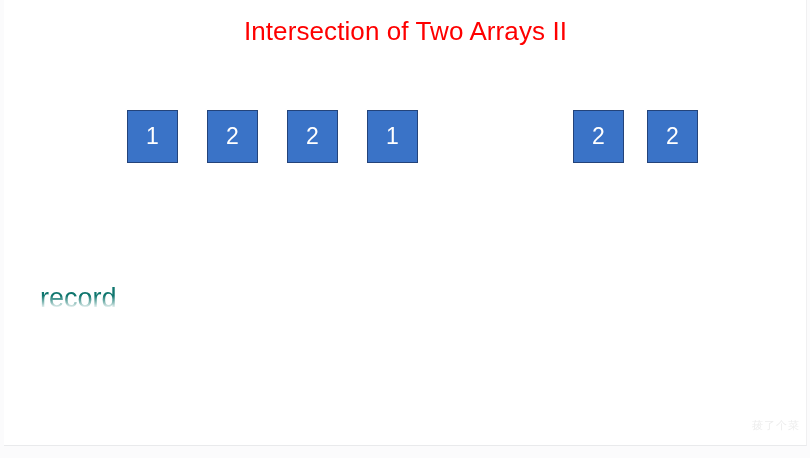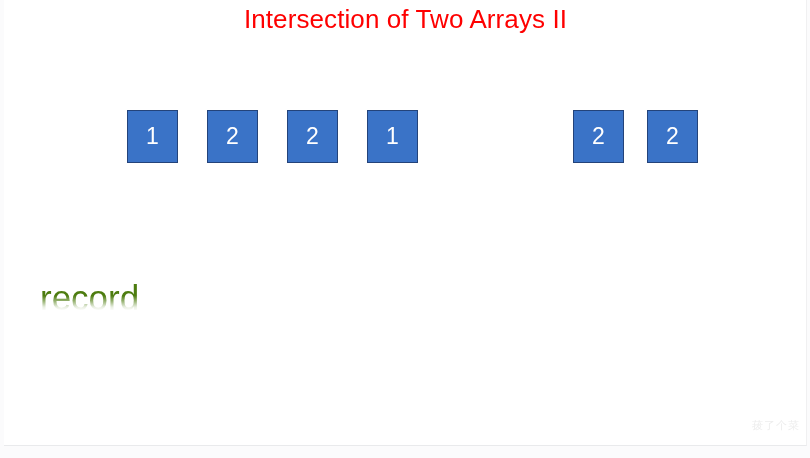--- a/index.html
+++ b/index.html
@@ -34,21 +34,21 @@
     border-right: 1px solid #f0f0f1;
     border-bottom: 1px solid #e9eaec;
     box-sizing: border-box;
     overflow: hidden;
   }
 
   
   #slide-title {
     position: absolute;
     left: 0;
-    top: 3px;
+    top: 15px;
     width: 803px;
     text-align: center;
     color: #fe0000;
     font-size: 26px;
     font-weight: 400;
     letter-spacing: 0.1px;
     line-height: 32px;
     white-space: nowrap;
   }
 
@@ -93,23 +93,23 @@
     left: 36px;
     top: 283px;
     width: 200px;
     height: 30px;
     overflow: hidden;
   }
   #record-label {
     position: absolute;
     left: 0;
     top: 0;
-    font-size: 35px;
+    font-size: 27px;
     font-weight: 400;
-    color: #4d7c0f;
+    color: #0f766e;
     line-height: 30px;
     white-space: nowrap;
     
     -webkit-mask-image: linear-gradient(to bottom,
         rgba(0,0,0,1) 0%,
         rgba(0,0,0,1) 42%,
         rgba(0,0,0,0.55) 62%,
         rgba(0,0,0,0.12) 80%,
         rgba(0,0,0,0) 93%);
     mask-image: linear-gradient(to bottom,

